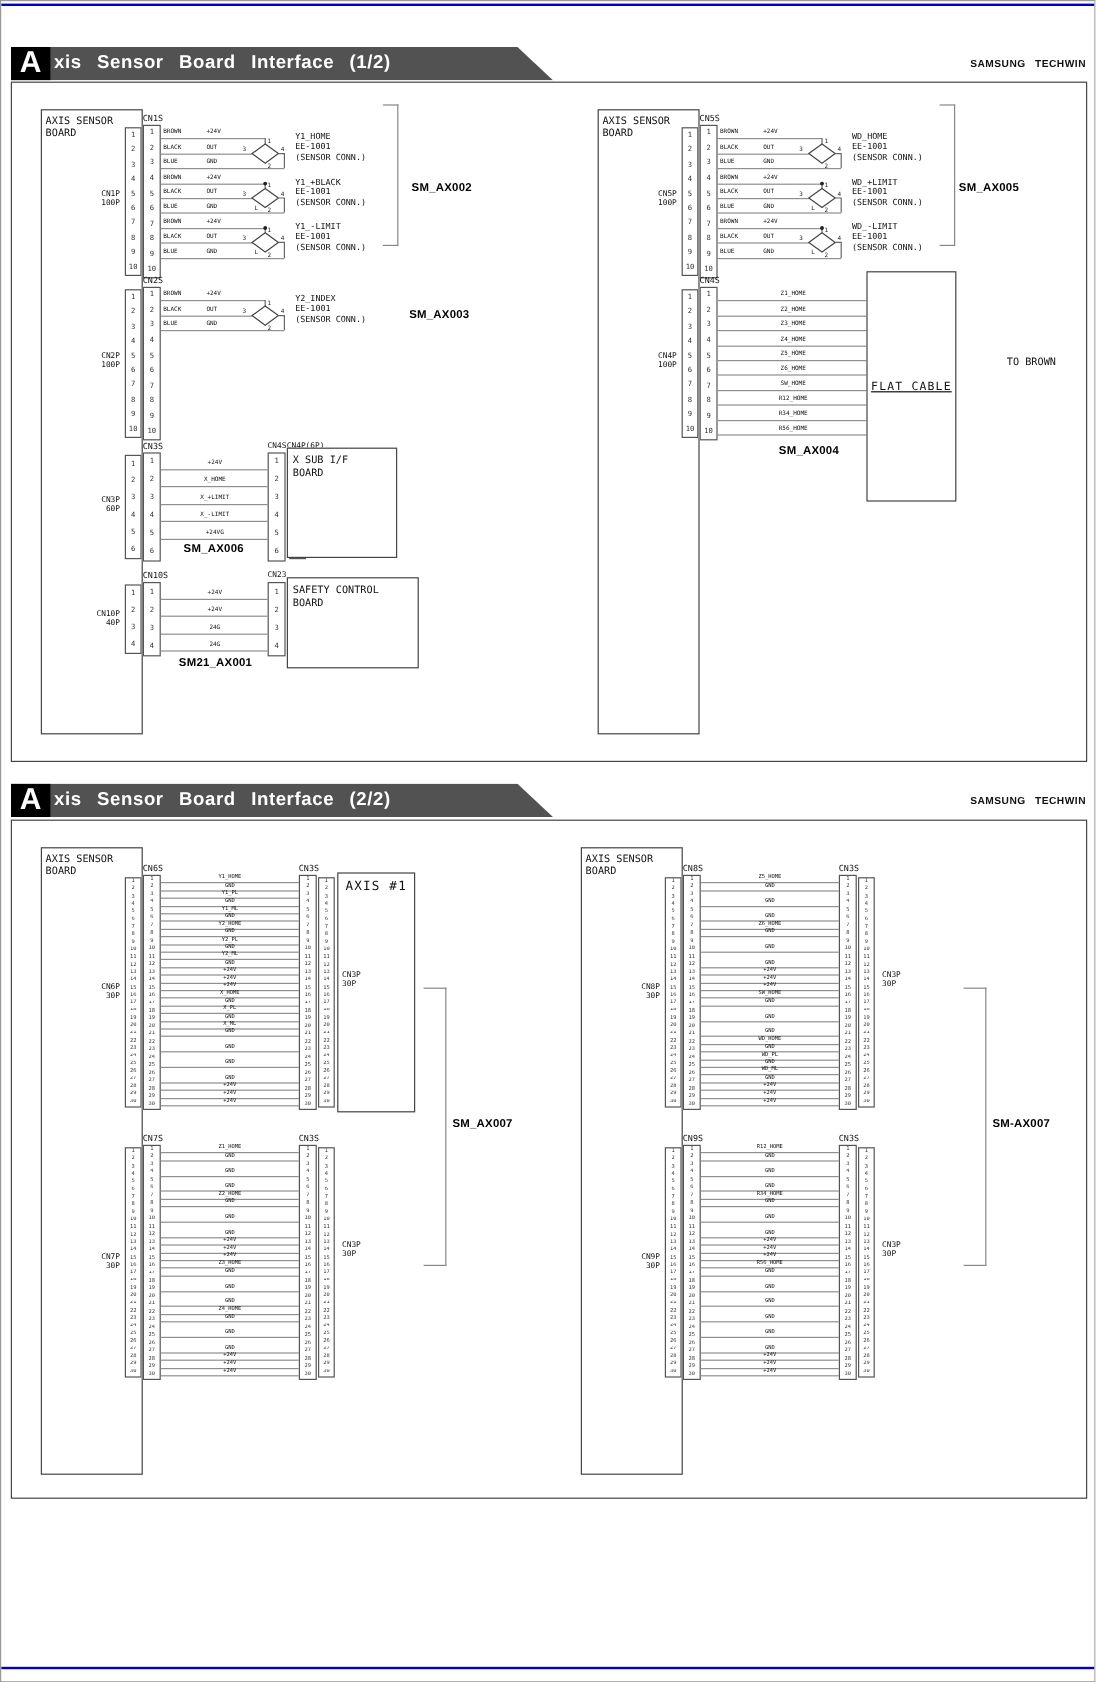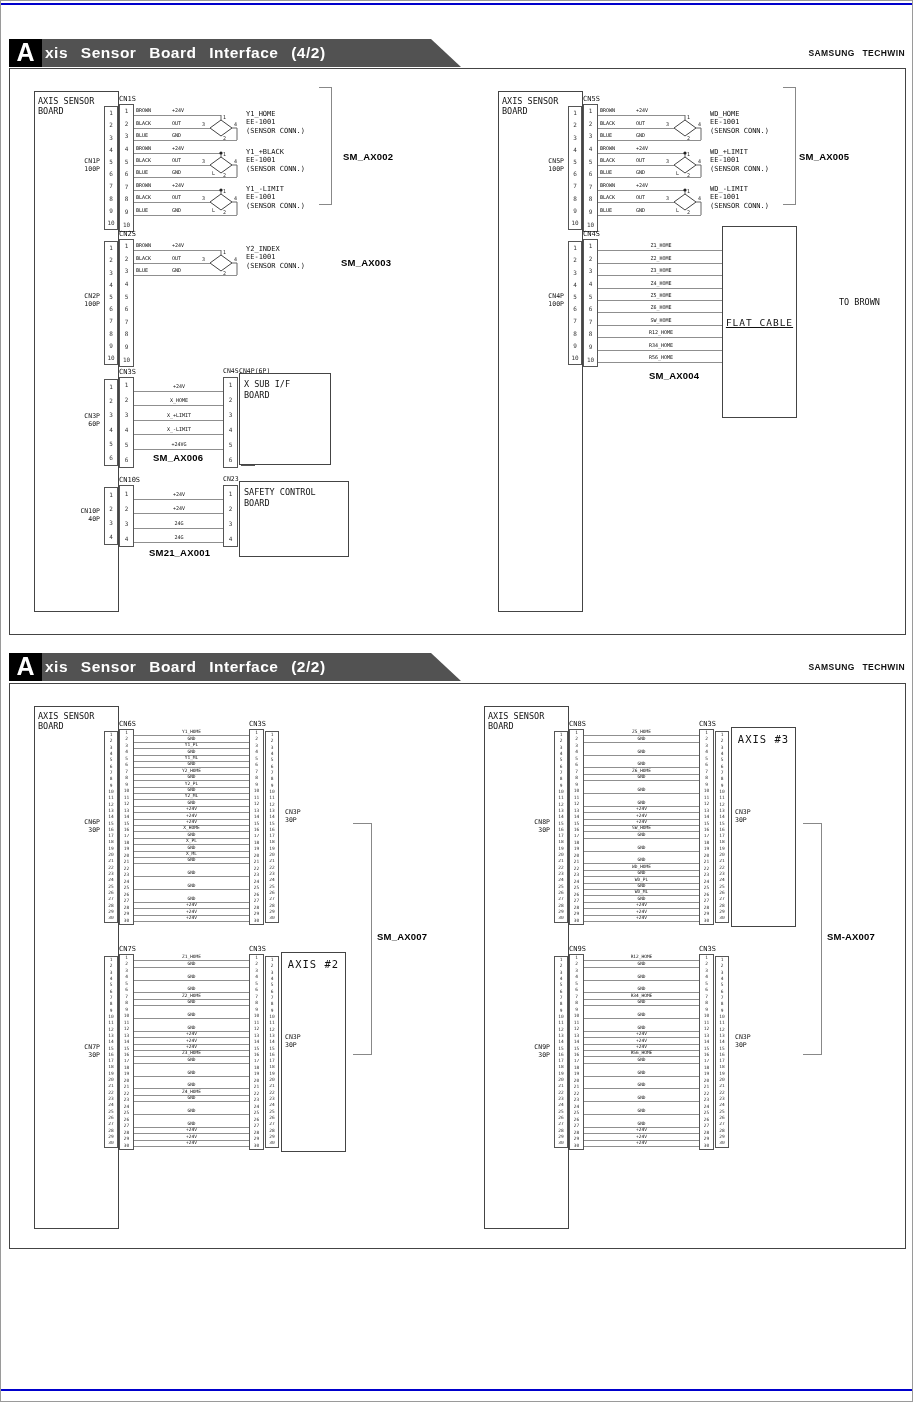--- a/index.html
+++ b/index.html
@@ -43,21 +43,21 @@
   svg{position:absolute;overflow:visible}
 </style>
 </head>
 <body>
 
 <div id="frame">
   <div class="rule" id="rule-top" style="background: rgb(0, 0, 204);"></div>
 
   <div class="banner" id="banner1">
     <span class="banner-a">A</span>
-    <span class="banner-text">xis Sensor Board Interface (4/2)</span>
+    <span class="banner-text">xis Sensor Board Interface (1/2)</span>
   </div>
   <div class="brand" id="brand1">SAMSUNG TECHWIN</div>
   <div class="sheet" id="sheet1"></div>
   <div class="board-box" id="board-p1-l">
     <span>AXIS SENSOR BOARD</span>
   </div>
   <div class="board-box" id="board-p1-r">
     <span>AXIS SENSOR BOARD</span>
   </div>
 
@@ -693,20 +693,23 @@
         <div class="pin">22</div>
         <div class="pin">23</div>
         <div class="pin">24</div>
         <div class="pin">25</div>
         <div class="pin">26</div>
         <div class="pin">27</div>
         <div class="pin">28</div>
         <div class="pin">29</div>
         <div class="pin">30</div>
       </div>
+      <div class="diagram-box" style="left: 280px; top: 726px; width: 65px; height: 200px;">
+        <div class="axis-title">AXIS #1</div>
+      </div>
       <div class="dlabel" style="font-size: 6.5px; left: 284px; top: 808px;">
         <div>CN3P</div>
         <div>30P</div>
       </div>
       <div class="strip" style="left: 103px; top: 955px; width: 14px; height: 192px; font-size: 4.5px;">
         <div class="pin">1</div>
         <div class="pin">2</div>
         <div class="pin">3</div>
         <div class="pin">4</div>
         <div class="pin">5</div>
@@ -874,23 +877,20 @@
         <div class="pin">21</div>
         <div class="pin">22</div>
         <div class="pin">23</div>
         <div class="pin">24</div>
         <div class="pin">25</div>
         <div class="pin">26</div>
         <div class="pin">27</div>
         <div class="pin">28</div>
         <div class="pin">29</div>
         <div class="pin">30</div>
-      </div>
-      <div class="diagram-box" style="left: 280px; top: 951px; width: 65px; height: 200px;">
-        <div class="axis-title">AXIS #2</div>
       </div>
       <div class="dlabel" style="font-size: 6.5px; left: 284px; top: 1033px;">
         <div>CN3P</div>
         <div>30P</div>
       </div>
       <div class="strip" style="left: 553px; top: 730px; width: 14px; height: 192px; font-size: 4.5px;">
         <div class="pin">1</div>
         <div class="pin">2</div>
         <div class="pin">3</div>
         <div class="pin">4</div>
@@ -1064,23 +1064,20 @@
         <div class="pin">22</div>
         <div class="pin">23</div>
         <div class="pin">24</div>
         <div class="pin">25</div>
         <div class="pin">26</div>
         <div class="pin">27</div>
         <div class="pin">28</div>
         <div class="pin">29</div>
         <div class="pin">30</div>
       </div>
-      <div class="diagram-box" style="left: 730px; top: 726px; width: 65px; height: 200px;">
-        <div class="axis-title">AXIS #3</div>
-      </div>
       <div class="dlabel" style="font-size: 6.5px; left: 734px; top: 808px;">
         <div>CN3P</div>
         <div>30P</div>
       </div>
       <div class="strip" style="left: 553px; top: 955px; width: 14px; height: 192px; font-size: 4.5px;">
         <div class="pin">1</div>
         <div class="pin">2</div>
         <div class="pin">3</div>
         <div class="pin">4</div>
         <div class="pin">5</div>

